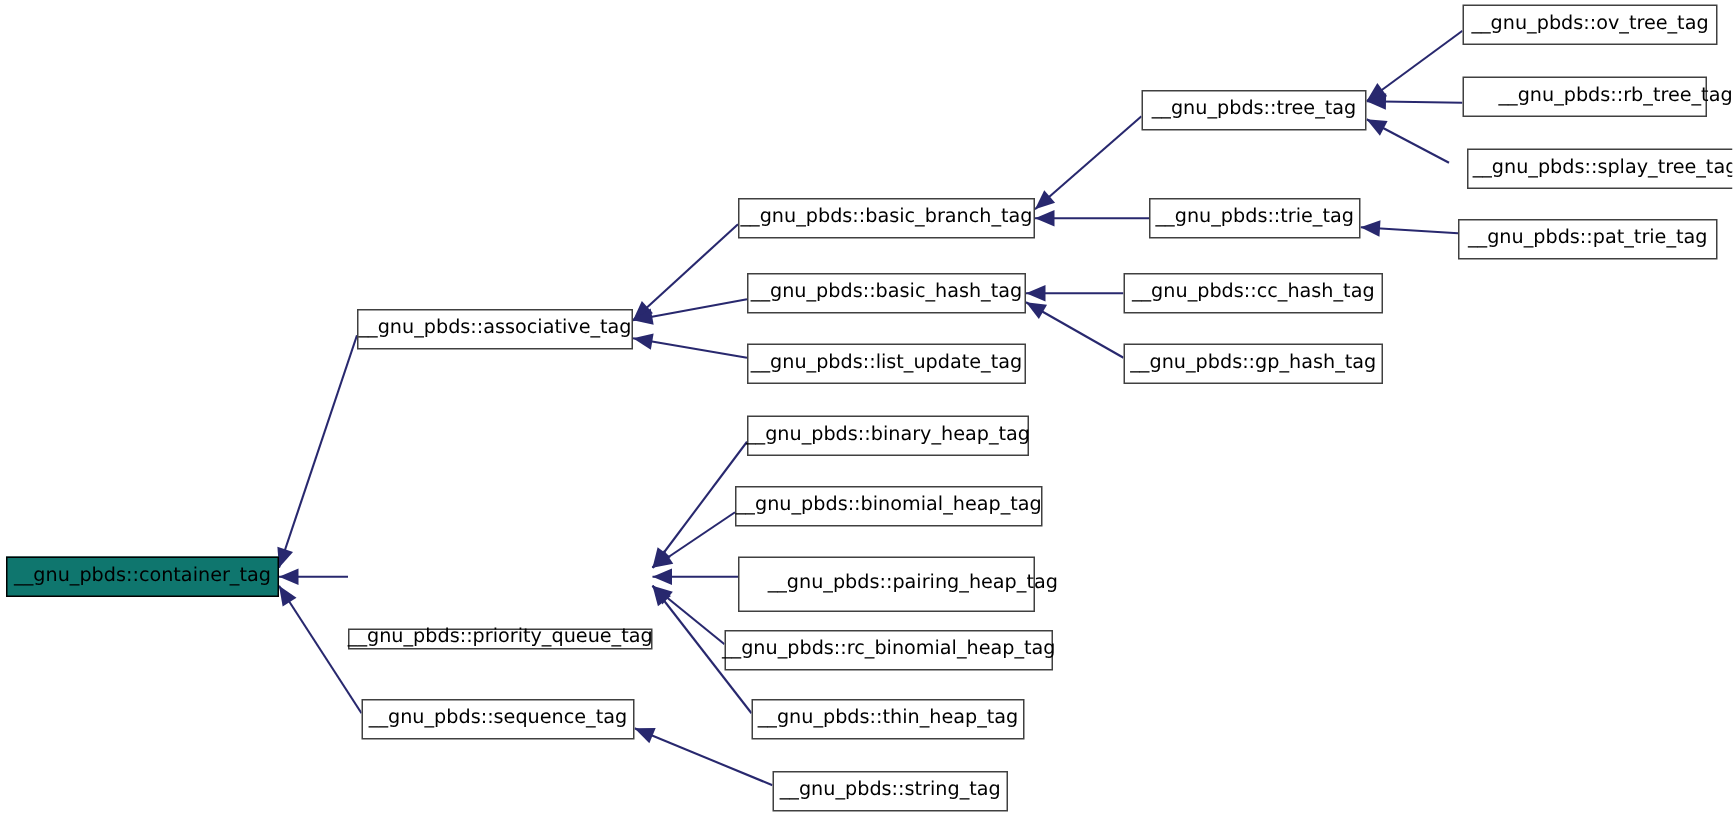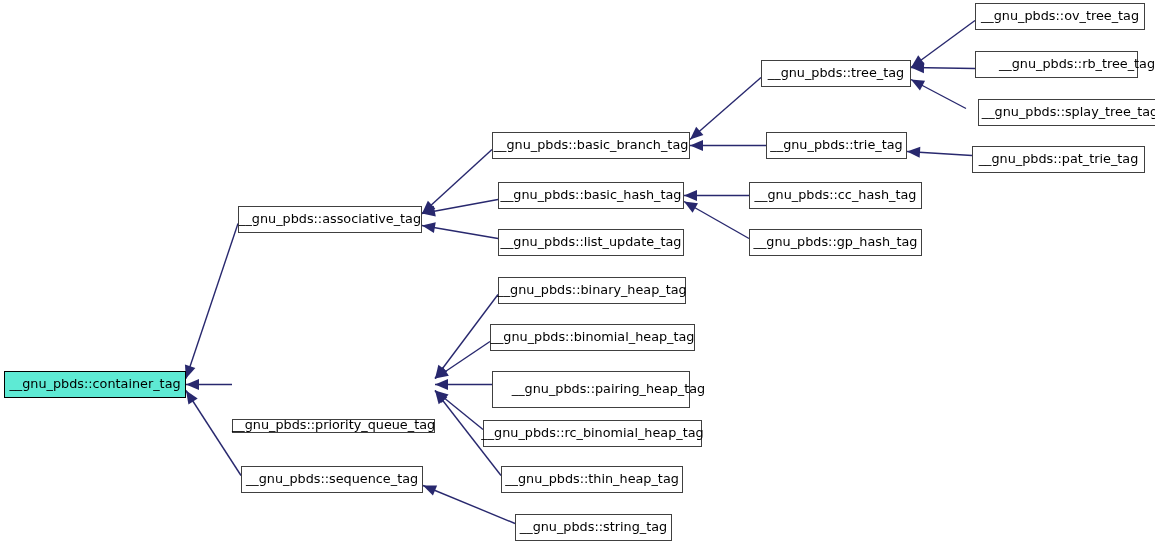--- a/index.html
+++ b/index.html
@@ -34,21 +34,21 @@
     background: #ffffff;
     border: 1px solid #404040;
     color: #000000;
     font-size: 12.8px;
     line-height: 1;
     letter-spacing: 0px;
     white-space: nowrap;
     z-index: 2;
   }
   .node.current {
-    background: #5eead4;
+    background: #0f766e;
     border: 1px solid #000000;
   }
   .node-label {
     display: block;
     padding-bottom: 1px;
   }
 </style>
 </head>
 <body>
 

